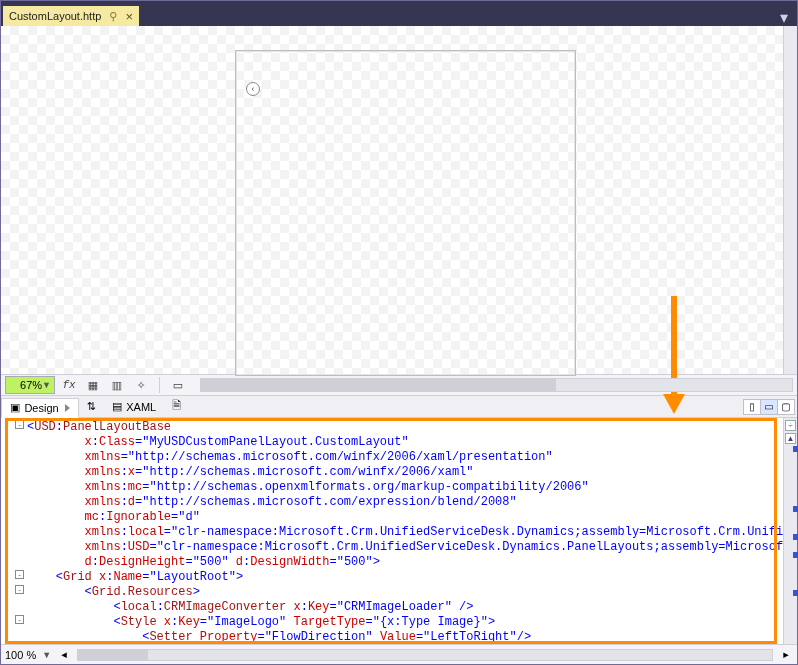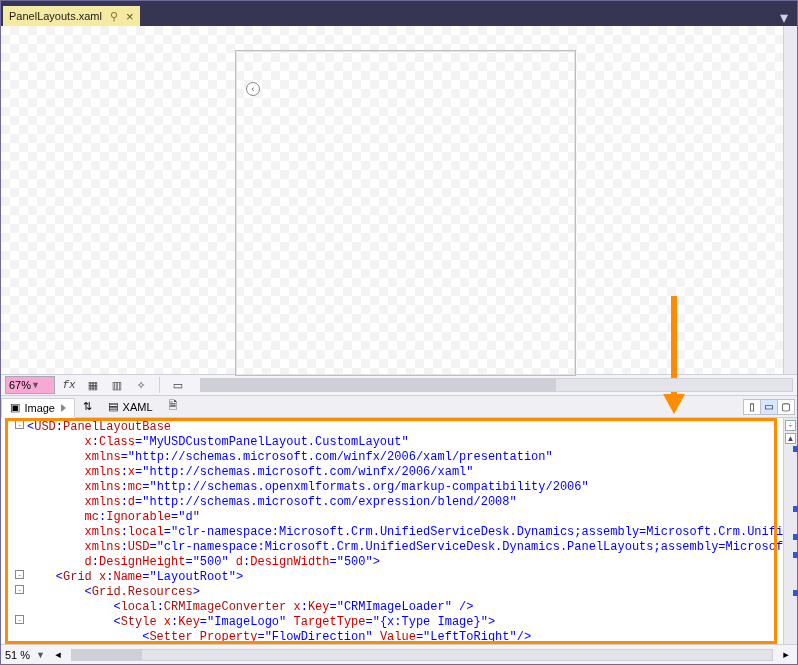--- a/index.html
+++ b/index.html
@@ -24,21 +24,21 @@
     background-image:
       repeating-conic-gradient(#f3f3f3 0% 25%, #ffffff 0% 50%);
     background-size: 18px 18px;
   }
   .canvasframe { position: absolute; left: 234px; top: 24px; width: 341px; height: 326px; border: 1px solid #bdbdbd; box-shadow: 0 0 0 1px #e4e4e4 inset; background: transparent; }
   .canvassmall { position: absolute; left: 245px; top: 56px; width: 14px; height: 14px; border: 1px solid #888; border-radius: 50%; background: #fff; font-size: 9px; display:flex; align-items:center; justify-content:center; color:#555; }
   .vscroll-right { position: absolute; right: 0; top: 0; bottom: 0; width: 14px; background: #e9e9ef; border-left: 1px solid #cfcfd8; }
 
   
   .toolstrip { height: 22px; border-top: 1px solid #cfcfd8; border-bottom: 1px solid #cfcfd8; display: flex; align-items: center; font-size: 11px; background: #f4f4f8; gap: 4px; padding: 0 4px; }
-  .zoomsel { width: 50px; height: 18px; border: 1px solid #a9a9b5; background: #f9a8d4; display:flex; align-items:center; padding:0 3px; justify-content:flex-start; }
+  .zoomsel { width: 50px; height: 18px; border: 1px solid #a9a9b5; background: #bef264; display:flex; align-items:center; padding:0 3px; justify-content:flex-end; }
   .zoomsel .chev { font-size:9px; color:#555; }
   .tbtn { width: 20px; height: 18px; border: 1px solid transparent; display:flex; align-items:center; justify-content:center; color:#444; }
   .hscroll { flex:1; height: 14px; background:#e3e3ea; margin-left: 8px; border:1px solid #cfcfd8; position:relative; }
   .hscroll .thumb { position:absolute; left:0; top:0; bottom:0; width:60%; background:#cfcfd8; }
 
   
   .panetabs { height: 22px; border-bottom: 1px solid #cfcfd8; display:flex; align-items:center; background:#efeff4; font-size:11px; }
   .ptab { padding: 0 8px; height: 20px; display:flex; align-items:center; gap:4px; }
   .ptab.sel { background:#fff; border:1px solid #cfcfd8; border-bottom:1px solid #fff; position:relative; top:1px; }
   .ptab .tri { width:0; height:0; border-left:5px solid #888; border-top:4px solid transparent; border-bottom:4px solid transparent; margin-left:2px; }
@@ -76,21 +76,21 @@
   .arrowhead { position:absolute; width:0; height:0; border-left:11px solid transparent; border-right:11px solid transparent; border-top:20px solid #ff8c00; }
 </style>
 </head>
 <body>
 
 <div class="root">
   <div class="topbar"></div>
 
   <div class="tabstrip">
     <div class="tab">
-      <span>PanelLayouts.xaml</span>
+      <span>CustomLayout.http</span>
       <span class="pinsep">⚲</span>
       <span class="close">×</span>
     </div>
     <div class="dropdown">▾</div>
   </div>
 
   <div class="designer">
     <div class="checker"></div>
     <div class="canvasframe"></div>
     <div class="canvassmall">‹</div>
@@ -124,21 +124,21 @@
         <span>▭</span>
       </div>
     <div class="hscroll">
         <div class="thumb"></div>
       </div>
   </div>
 
   <div class="panetabs">
     <div class="ptab sel">
       <span>▣</span>
-      <span>Image</span>
+      <span>Design</span>
       <span class="tri"></span>
     </div>
     <div class="ptab">
         <span>⇅</span>
       </div>
     <div class="ptab">
       <span>▤</span>
       <span>XAML</span>
     </div>
     <div class="ptab">
@@ -174,21 +174,21 @@
       </div>
       <div class="mk" style="top:28px"></div>
       <div class="mk" style="top:88px"></div>
       <div class="mk" style="top:116px"></div>
       <div class="mk" style="top:134px"></div>
       <div class="mk" style="top:172px"></div>
     </div>
   </div>
 
   <div class="bottomstrip">
-    <span>51 %</span>
+    <span>100 %</span>
     <span style="font-size:9px;color:#555">▼</span>
     <span style="width:14px;text-align:center">◂</span>
     <div class="hscroll2">
         <div class="th"></div>
       </div>
     <span style="width:14px;text-align:center">▸</span>
   </div>
 
 </div>
 

